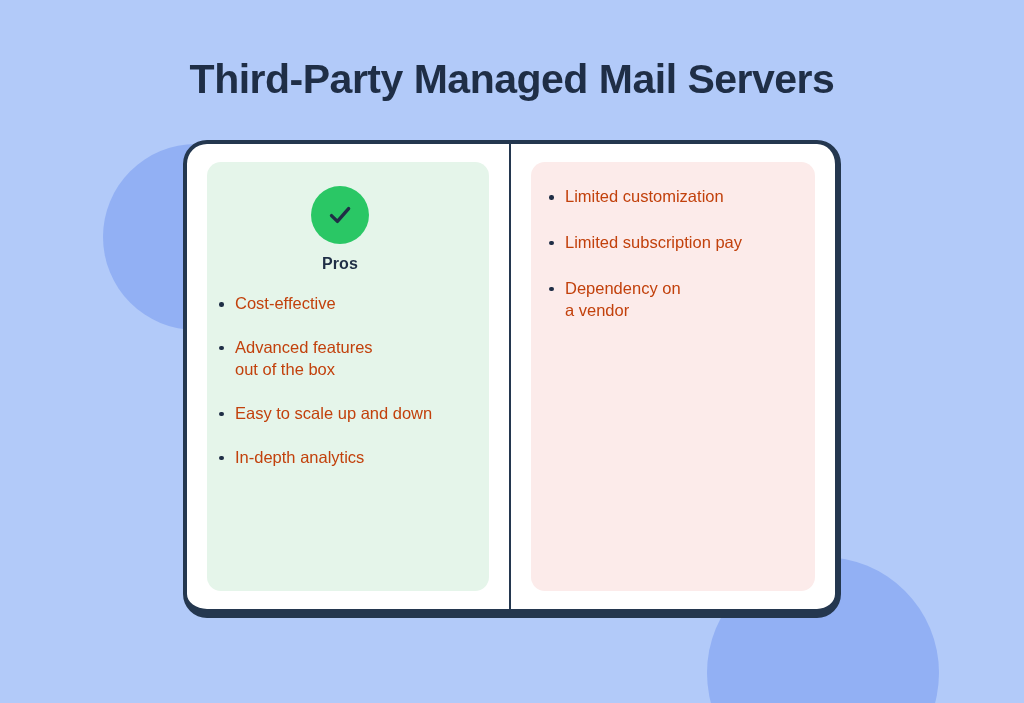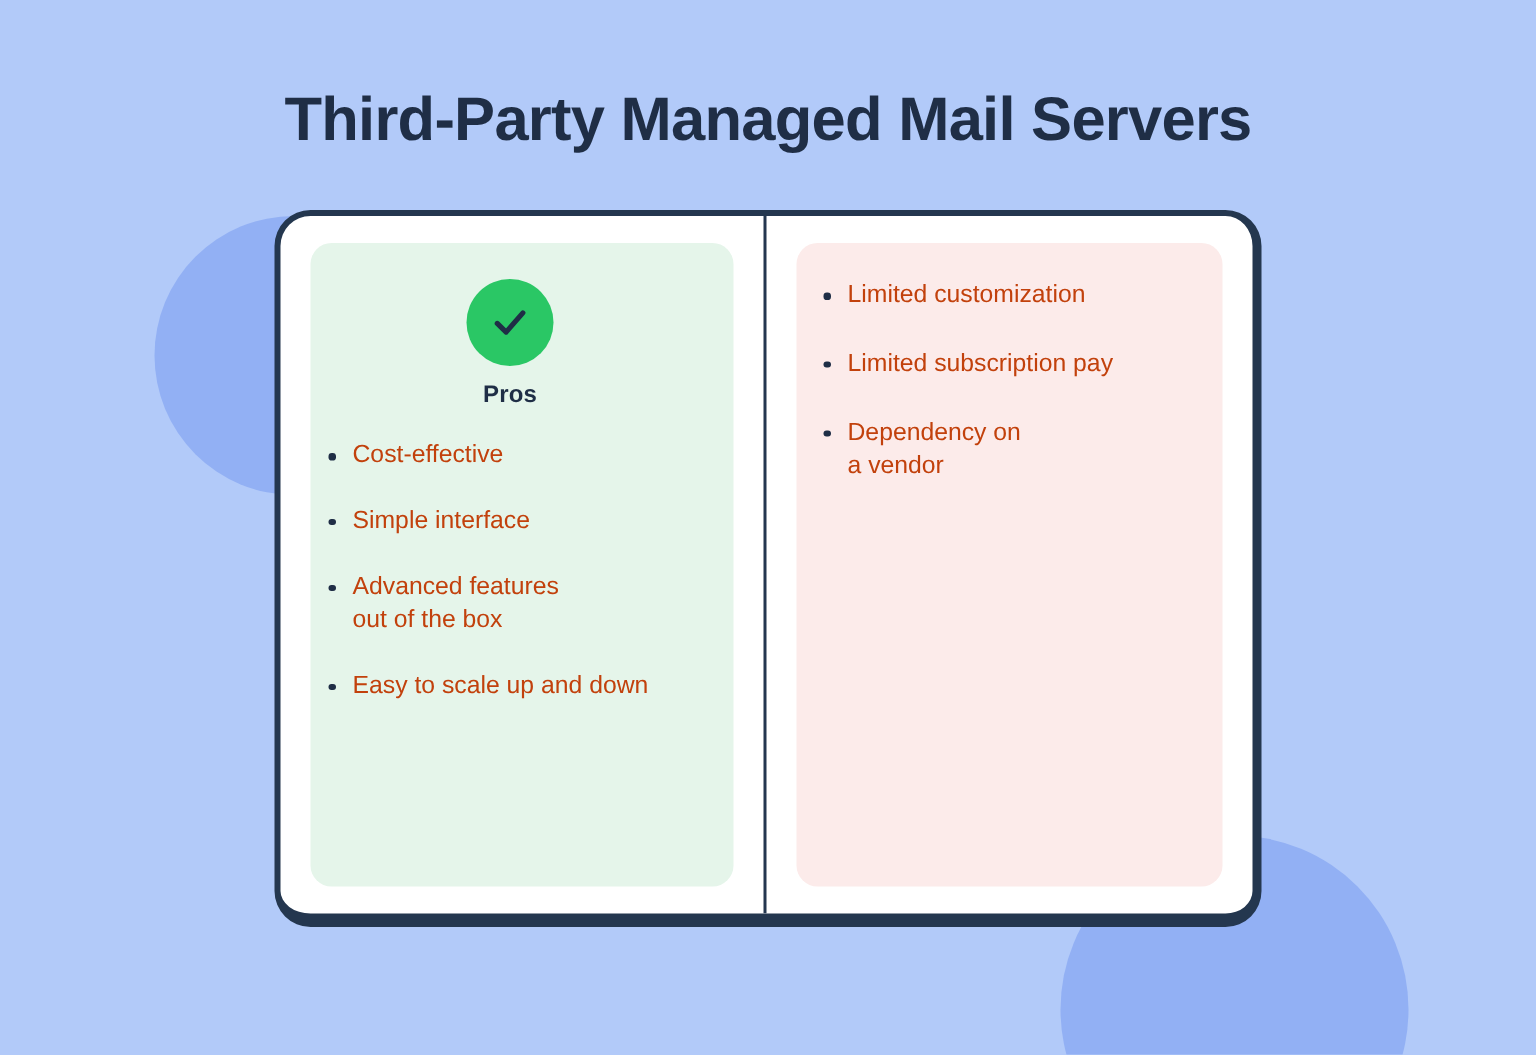--- a/index.html
+++ b/index.html
@@ -163,23 +163,23 @@
           <span>
             <svg width="34" height="34" viewBox="0 0 34 34" aria-hidden="true">
               <path d="M8.5 17.6 L14.4 23.4 L25.6 10.6" fill="none" stroke="#1f2e46" stroke-width="3.4" stroke-linecap="round" stroke-linejoin="round"></path>
             </svg>
           </span>
         </div>
         <div class="section-heading">Pros</div>
       </div>
       <ul class="bullets">
           <li>Cost-effective</li>
-          <li>Simple interface</li>
           <li>Advanced features<br>out of the box</li>
           <li>Easy to scale up and down</li>
+          <li>In-depth analytics</li>
         </ul>
     </div>
   </div>
 
   <div class="card-half right">
     <div class="panel cons">
       <ul class="bullets">
           <li>Limited customization</li>
           <li>Limited subscription pay</li>
           <li>Dependency on<br>a vendor</li>

